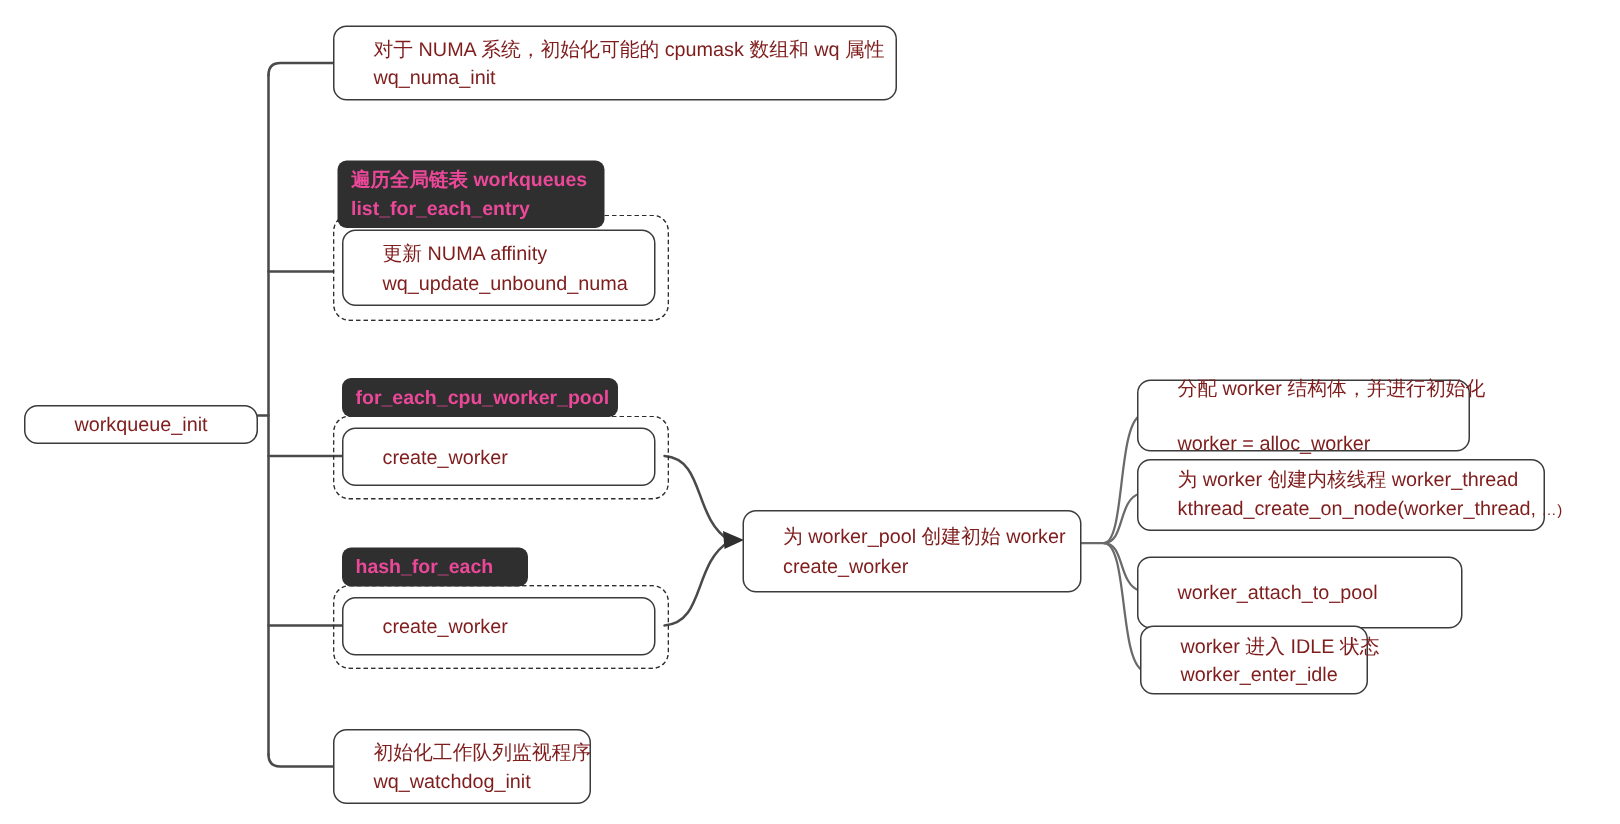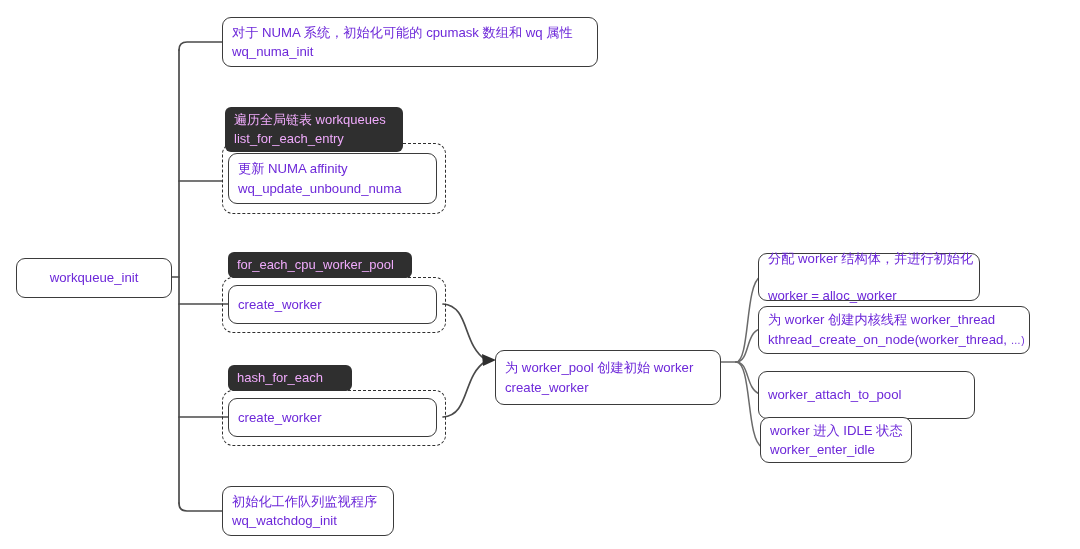--- a/index.html
+++ b/index.html
@@ -22,52 +22,52 @@
     width: 1080px;
     height: 549px;
     pointer-events: none;
   }
   .node {
     position: absolute;
     box-sizing: border-box;
     background: #ffffff;
     border: 1.6px solid #3b3b3b;
     border-radius: 9px;
-    color: #6d28d9;
+    color: #7f1d1d;
     font-size: 13.2px;
     line-height: 19.5px;
     display: flex;
     flex-direction: column;
     justify-content: center;
-    padding: 3px 9px;
+    padding: 3px 26px;
     white-space: nowrap;
     z-index: 3;
   }
   .node .ln { display: block; }
   .node.center-text {
     align-items: center;
     text-align: center;
   }
   .dashed-group {
     position: absolute;
     box-sizing: border-box;
     border: 1.8px dashed #2f2f2f;
     border-radius: 11px;
     background: transparent;
     z-index: 2;
   }
   .dark-label {
     position: absolute;
     box-sizing: border-box;
     background: #2f2f2f;
-    color: #f0abfc;
+    color: #ec4899;
     border-radius: 6px;
     font-size: 13px;
     line-height: 19px;
-    font-weight: normal;
+    font-weight: bold;
     padding: 3px 9px 4px 9px;
     white-space: nowrap;
     z-index: 4;
   }
   .dark-label .ln { display: block; }
   .small-ell { font-size: 10px; letter-spacing: 0.5px; }
 </style>
 </head>
 <body>
 
@@ -94,21 +94,21 @@
     <g fill="none" stroke="#6a6a6a" stroke-width="1.5" stroke-linecap="round">
 
       <path d="M 721 362 L 736 362"></path>
       <path d="M 736 362 C 750 362 745 285 760 277"></path>
       <path d="M 736 362 C 750 362 745 333 760 329"></path>
       <path d="M 736 362 C 750 362 745 389 760 394"></path>
       <path d="M 736 362 C 752 362 746 440 762 447"></path>
     </g>
   </svg>
 
-  <div class="node center-text" style="left:16px; top:258px; width:156px; height:40px;">
+  <div class="node center-text" style="left:16px; top:270px; width:156px; height:26px;">
     <span class="ln">workqueue_init</span>
   </div>
 
   <div class="node" style="left:222px; top:17px; width:376px; height:50px;">
     <span class="ln">对于 NUMA 系统，初始化可能的 cpumask 数组和 wq 属性</span>
     <span class="ln">wq_numa_init</span>
   </div>
 
   <div class="dashed-group" style="left:222px; top:143px; width:224px; height:71px;"></div>
   <div class="dark-label" style="left:225px; top:107px; width:178px;">
@@ -134,21 +134,21 @@
   </div>
   <div class="node" style="left:228px; top:398px; width:209px; height:39px;">
     <span class="ln">create_worker</span>
   </div>
 
   <div class="node" style="left:222px; top:486px; width:172px; height:50px;">
     <span class="ln">初始化工作队列监视程序</span>
     <span class="ln">wq_watchdog_init</span>
   </div>
 
-  <div class="node" style="left:495px; top:350px; width:226px; height:55px;">
+  <div class="node" style="left:495px; top:340px; width:226px; height:55px;">
     <span class="ln">为 worker_pool 创建初始 worker</span>
     <span class="ln">create_worker</span>
   </div>
 
   <div class="node" style="left:758px; top:253px; width:222px; height:48px;gap:18px;">
     <span class="ln">分配 worker 结构体，并进行初始化</span>
     <span class="ln">worker = alloc_worker</span>
   </div>
 
   <div class="node" style="left:758px; top:306px; width:272px; height:48px;">

